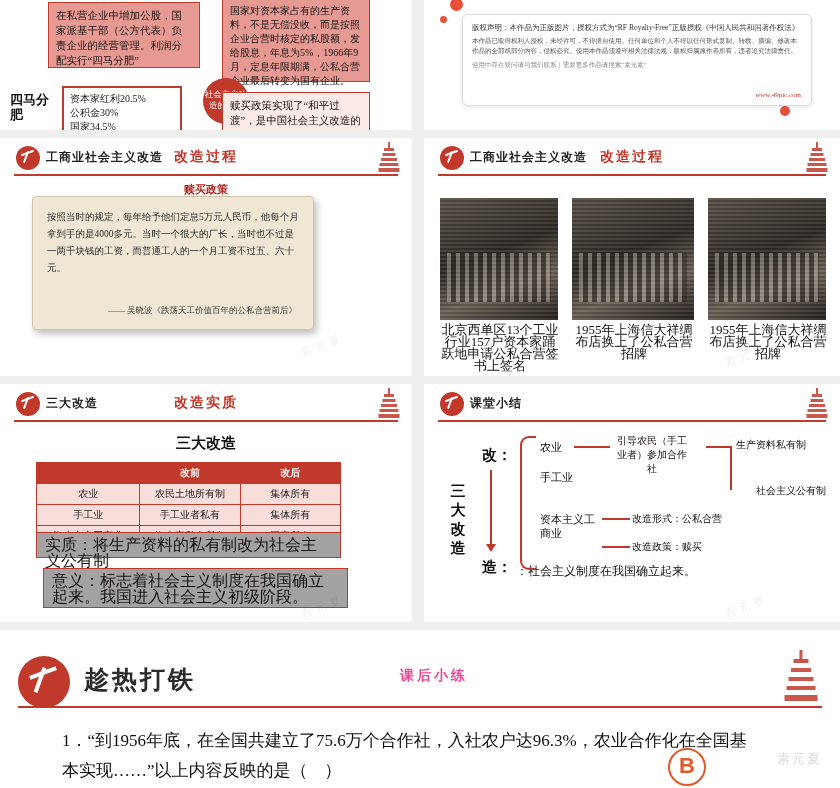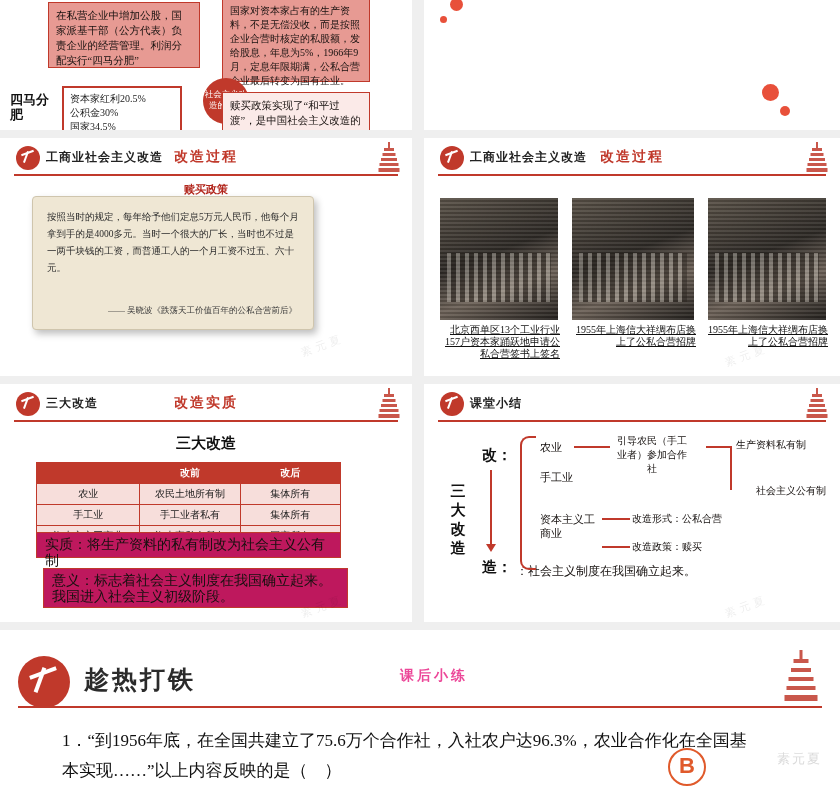--- a/index.html
+++ b/index.html
@@ -106,42 +106,42 @@
     background:
       repeating-linear-gradient(0deg, rgba(255,255,255,.07) 0 2px, rgba(0,0,0,.12) 2px 4px),
       linear-gradient(160deg,#5a5248 0%,#2e2a26 45%,#6d6258 70%,#23201d 100%);
   }
   .photo .fake:after{
     content:"";position:absolute;left:6%;top:45%;width:88%;height:40%;
     background:repeating-linear-gradient(90deg, rgba(230,225,215,.35) 0 4px, rgba(40,35,30,.45) 4px 9px);
     filter:blur(.4px);
   }
   .cap{
-    position:absolute;font-size:10px;line-height:12px;color:#111;text-align:right;text-decoration:underline;
+    position:absolute;font-size:13px;line-height:12px;color:#111;text-align:center;
   }
 
   
   #slide-r3-left{left:0;top:384px;width:412px;height:238px;}
   #slide-r3-right{left:424px;top:384px;width:416px;height:238px;}
 
   .big-title{position:absolute;left:50%;transform:translateX(-50%);font-size:15px;font-weight:bold;color:#111;}
   table.t3{
     position:absolute;left:36px;top:78px;width:305px;border-collapse:collapse;
     font-size:10px;
   }
   table.t3 th{
     background:#c0392b;color:#fff;font-weight:bold;border:1px solid #c0392b;
     padding:3px 0;text-align:center;font-size:10px;
   }
   table.t3 td{
     border:1px solid #c0392b;padding:3px 0;text-align:center;background:#f7dedb;color:#1a1a1a;
   }
   .pinkbar{
-    position:absolute;background:#be185d;border:1px solid #c0392b;color:#16110f;
-    font-size:14px;line-height:16px;padding:4px 8px;box-sizing:border-box;
+    position:absolute;background:#a3a3a3;border:1px solid #c0392b;color:#16110f;
+    font-size:16px;line-height:16px;padding:4px 8px;box-sizing:border-box;
   }
 
   
   .mm-label{position:absolute;font-size:10px;line-height:14px;color:#16110f;}
   .mm-big{position:absolute;font-size:15px;font-weight:bold;color:#111;line-height:19px;}
   .mm-line{position:absolute;background:#c0392b;}
   .brace{position:absolute;border:2px solid #c0392b;border-right:none;border-radius:9px 0 0 9px;}
   .arrow-d{position:absolute;width:0;height:0;border-left:5px solid transparent;border-right:5px solid transparent;border-top:8px solid #c0392b;}
 
   
@@ -192,20 +192,27 @@
     </div>
     <div class="whitebox" style="left:222px;top:212px;width:148px;height:42px;background:#fbeae8;">赎买政策实现了“和平过渡”，是中国社会主义改造的创举。</div>
   </div>
 
   <div class="slide" id="slide-top-right">
     <div class="dotred" style="left:26px;top:118px;width:13px;height:13px;"></div>
     <div class="dotred" style="left:16px;top:136px;width:7px;height:7px;"></div>
     <div class="dotred" style="left:338px;top:204px;width:17px;height:17px;"></div>
     <div class="dotred" style="left:356px;top:226px;width:10px;height:10px;"></div>
 
+    <div class="netcard">
+
+      <div class="lic-title">版权声明：本作品为正版图片，授权方式为“RF Royalty-Free”正版授权《中国人民共和国著作权法》</div>
+      <div class="lic-body">本作品已取得权利人授权，未经许可，不得擅自使用。任何单位和个人不得以任何形式复制、转载、摘编、修改本作品的全部或部分内容，侵权必究。使用本作品须遵守相关法律法规，版权归属原作者所有，违者追究法律责任。</div>
+      <div class="lic-foot">使用中存在疑问请与我们联系｜需要更多作品请搜索“素元素”</div>
+      <div class="lic-url">www.49pic.com</div>
+    </div>
   </div>
 
   <div class="slide" id="slide-r2-left">
     <div class="hdr">
       <div class="emblem"></div>
       <div class="hdr-title">工商业社会主义改造</div>
       <div class="hdr-sub">改造过程</div>
       <div class="hdr-line"></div>
       <div class="pagoda">
         <div class="p1"></div>

